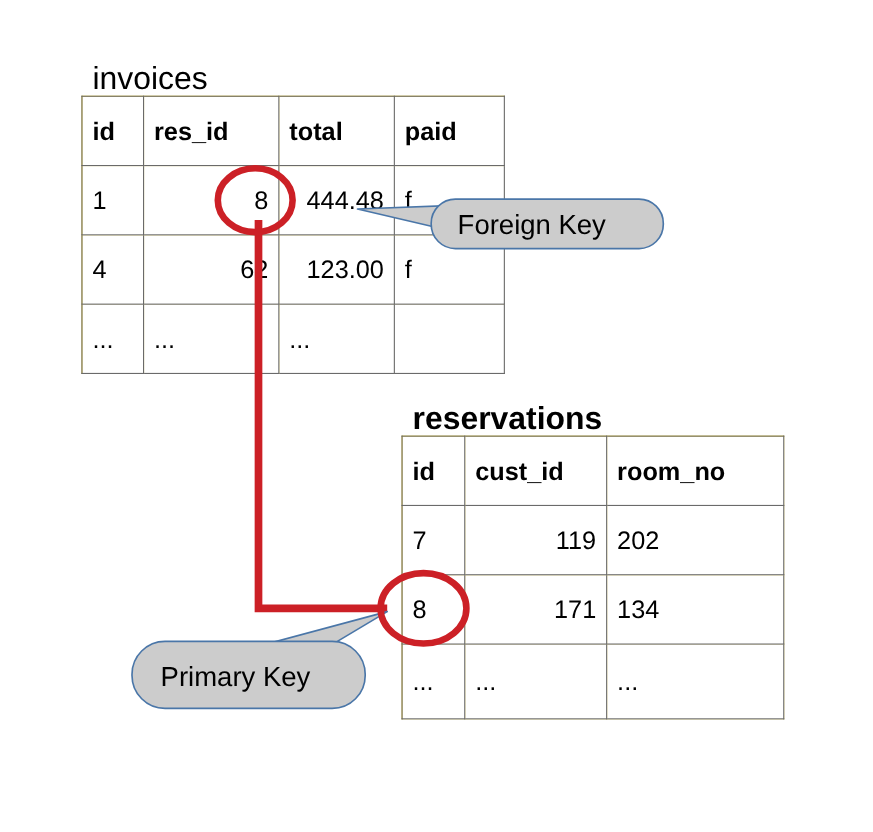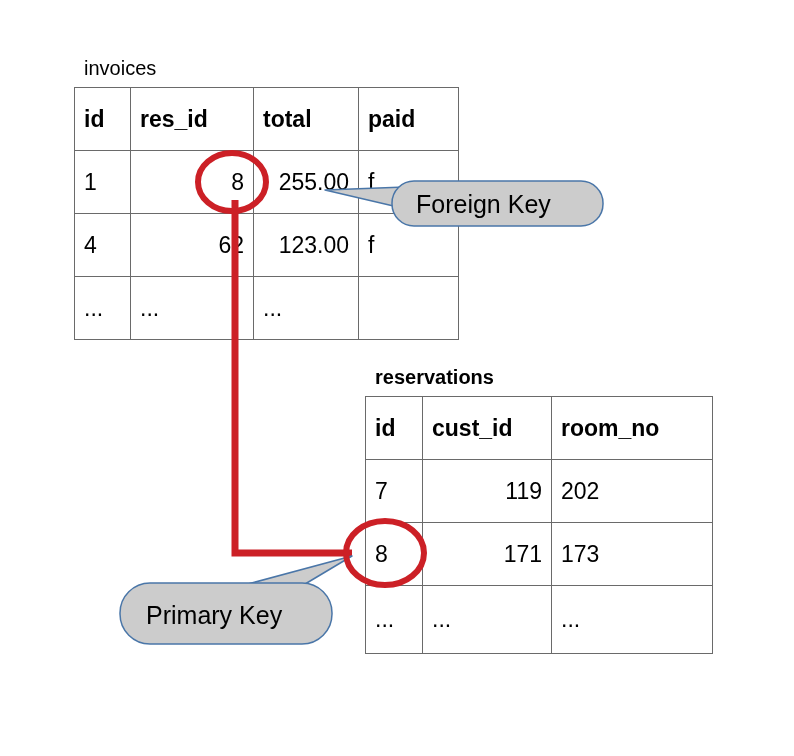--- a/index.html
+++ b/index.html
@@ -16,21 +16,21 @@
     position: relative;
     width: 794px;
     height: 756px;
     overflow: hidden;
     background: #ffffff;
   }
 
   
   .table-caption {
     position: absolute;
-    font-size: 20px;
+    font-size: 29px;
     line-height: 1;
     color: #000000;
     white-space: nowrap;
   }
 
   
   .db-table {
     position: absolute;
     border-collapse: collapse;
     table-layout: fixed;
@@ -103,21 +103,21 @@
         <th class="al-left">id</th>
         <th class="al-left">res_id</th>
         <th class="al-left">total</th>
         <th class="al-left">paid</th>
       </tr>
     </thead>
     <tbody>
       <tr>
         <td class="al-left">1</td>
         <td class="al-right">8</td>
-        <td class="al-right">255.00</td>
+        <td class="al-right">444.48</td>
         <td class="al-left">f</td>
       </tr>
       <tr>
         <td class="al-left">4</td>
         <td class="al-right">62</td>
         <td class="al-right">123.00</td>
         <td class="al-left">f</td>
       </tr>
       <tr>
         <td class="al-left">...</td>
@@ -145,21 +145,21 @@
     </thead>
     <tbody>
       <tr>
         <td class="al-left">7</td>
         <td class="al-right">119</td>
         <td class="al-center">202</td>
       </tr>
       <tr>
         <td class="al-left">8</td>
         <td class="al-right">171</td>
-        <td class="al-center">173</td>
+        <td class="al-center">134</td>
       </tr>
       <tr>
         <td class="al-left">...</td>
         <td class="al-left">...</td>
         <td class="al-left">...</td>
       </tr>
     </tbody>
   </table>
 
   <svg id="overlay" viewBox="0 0 794 756" xmlns="http://www.w3.org/2000/svg">

